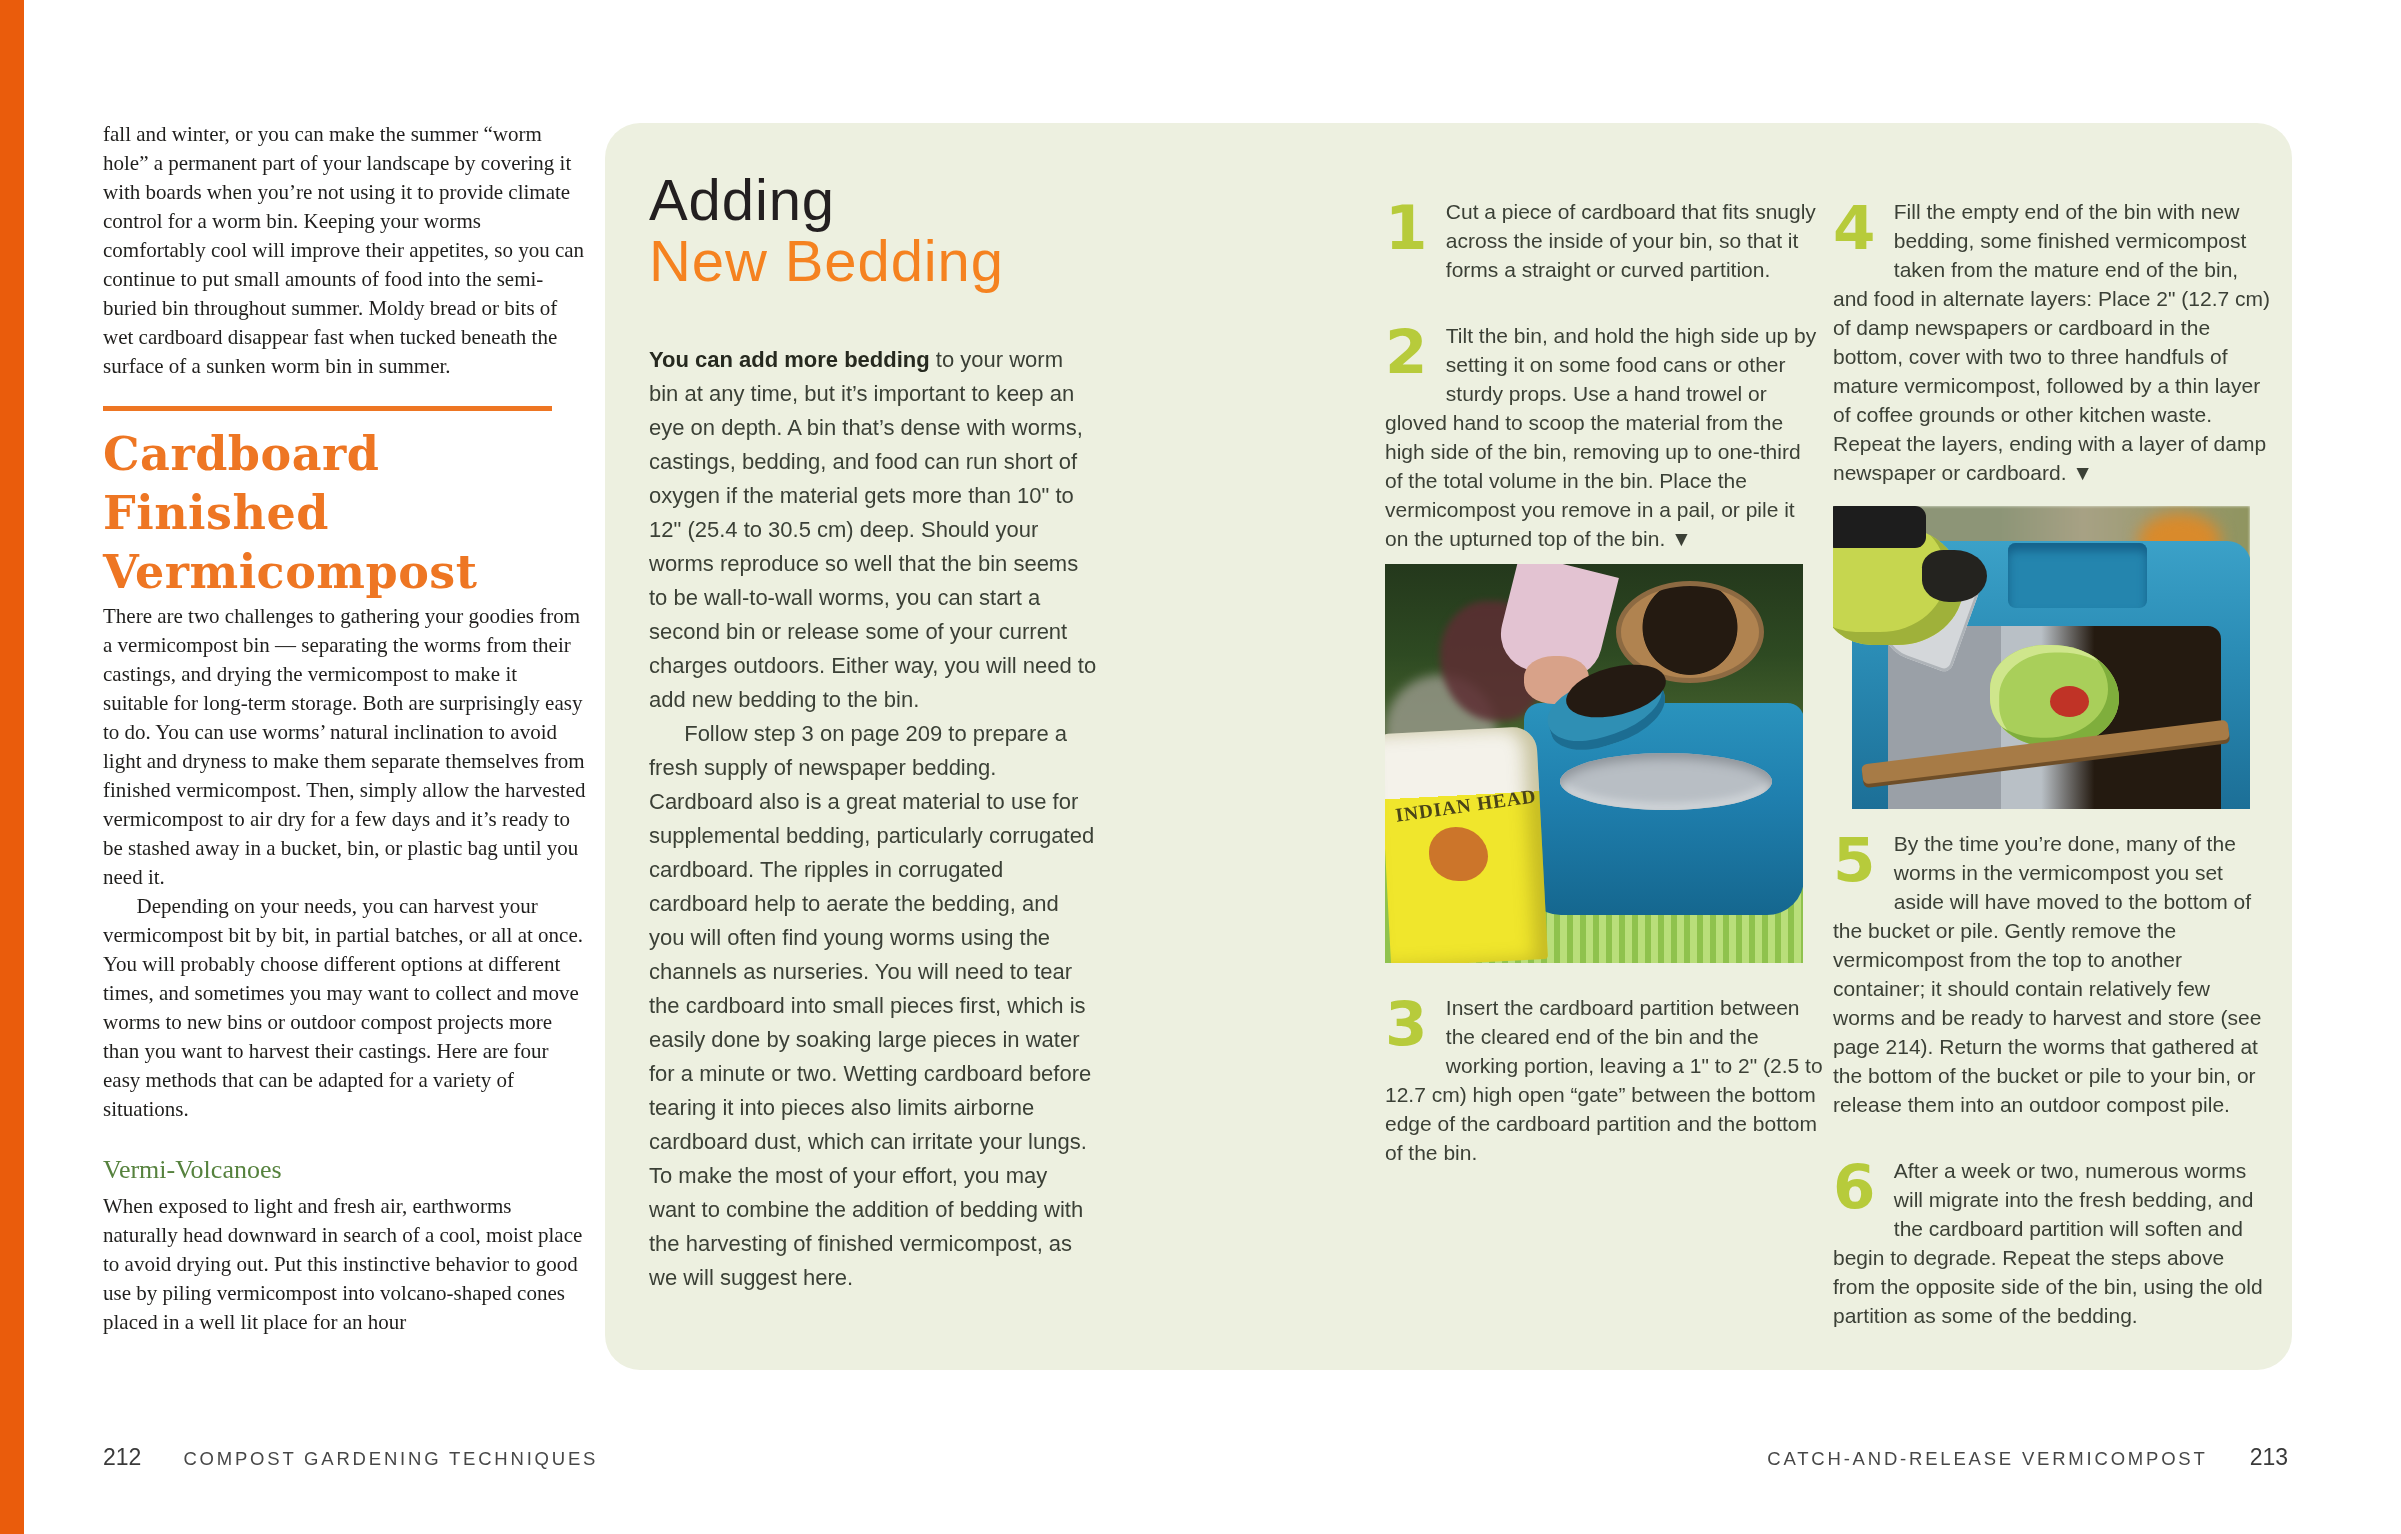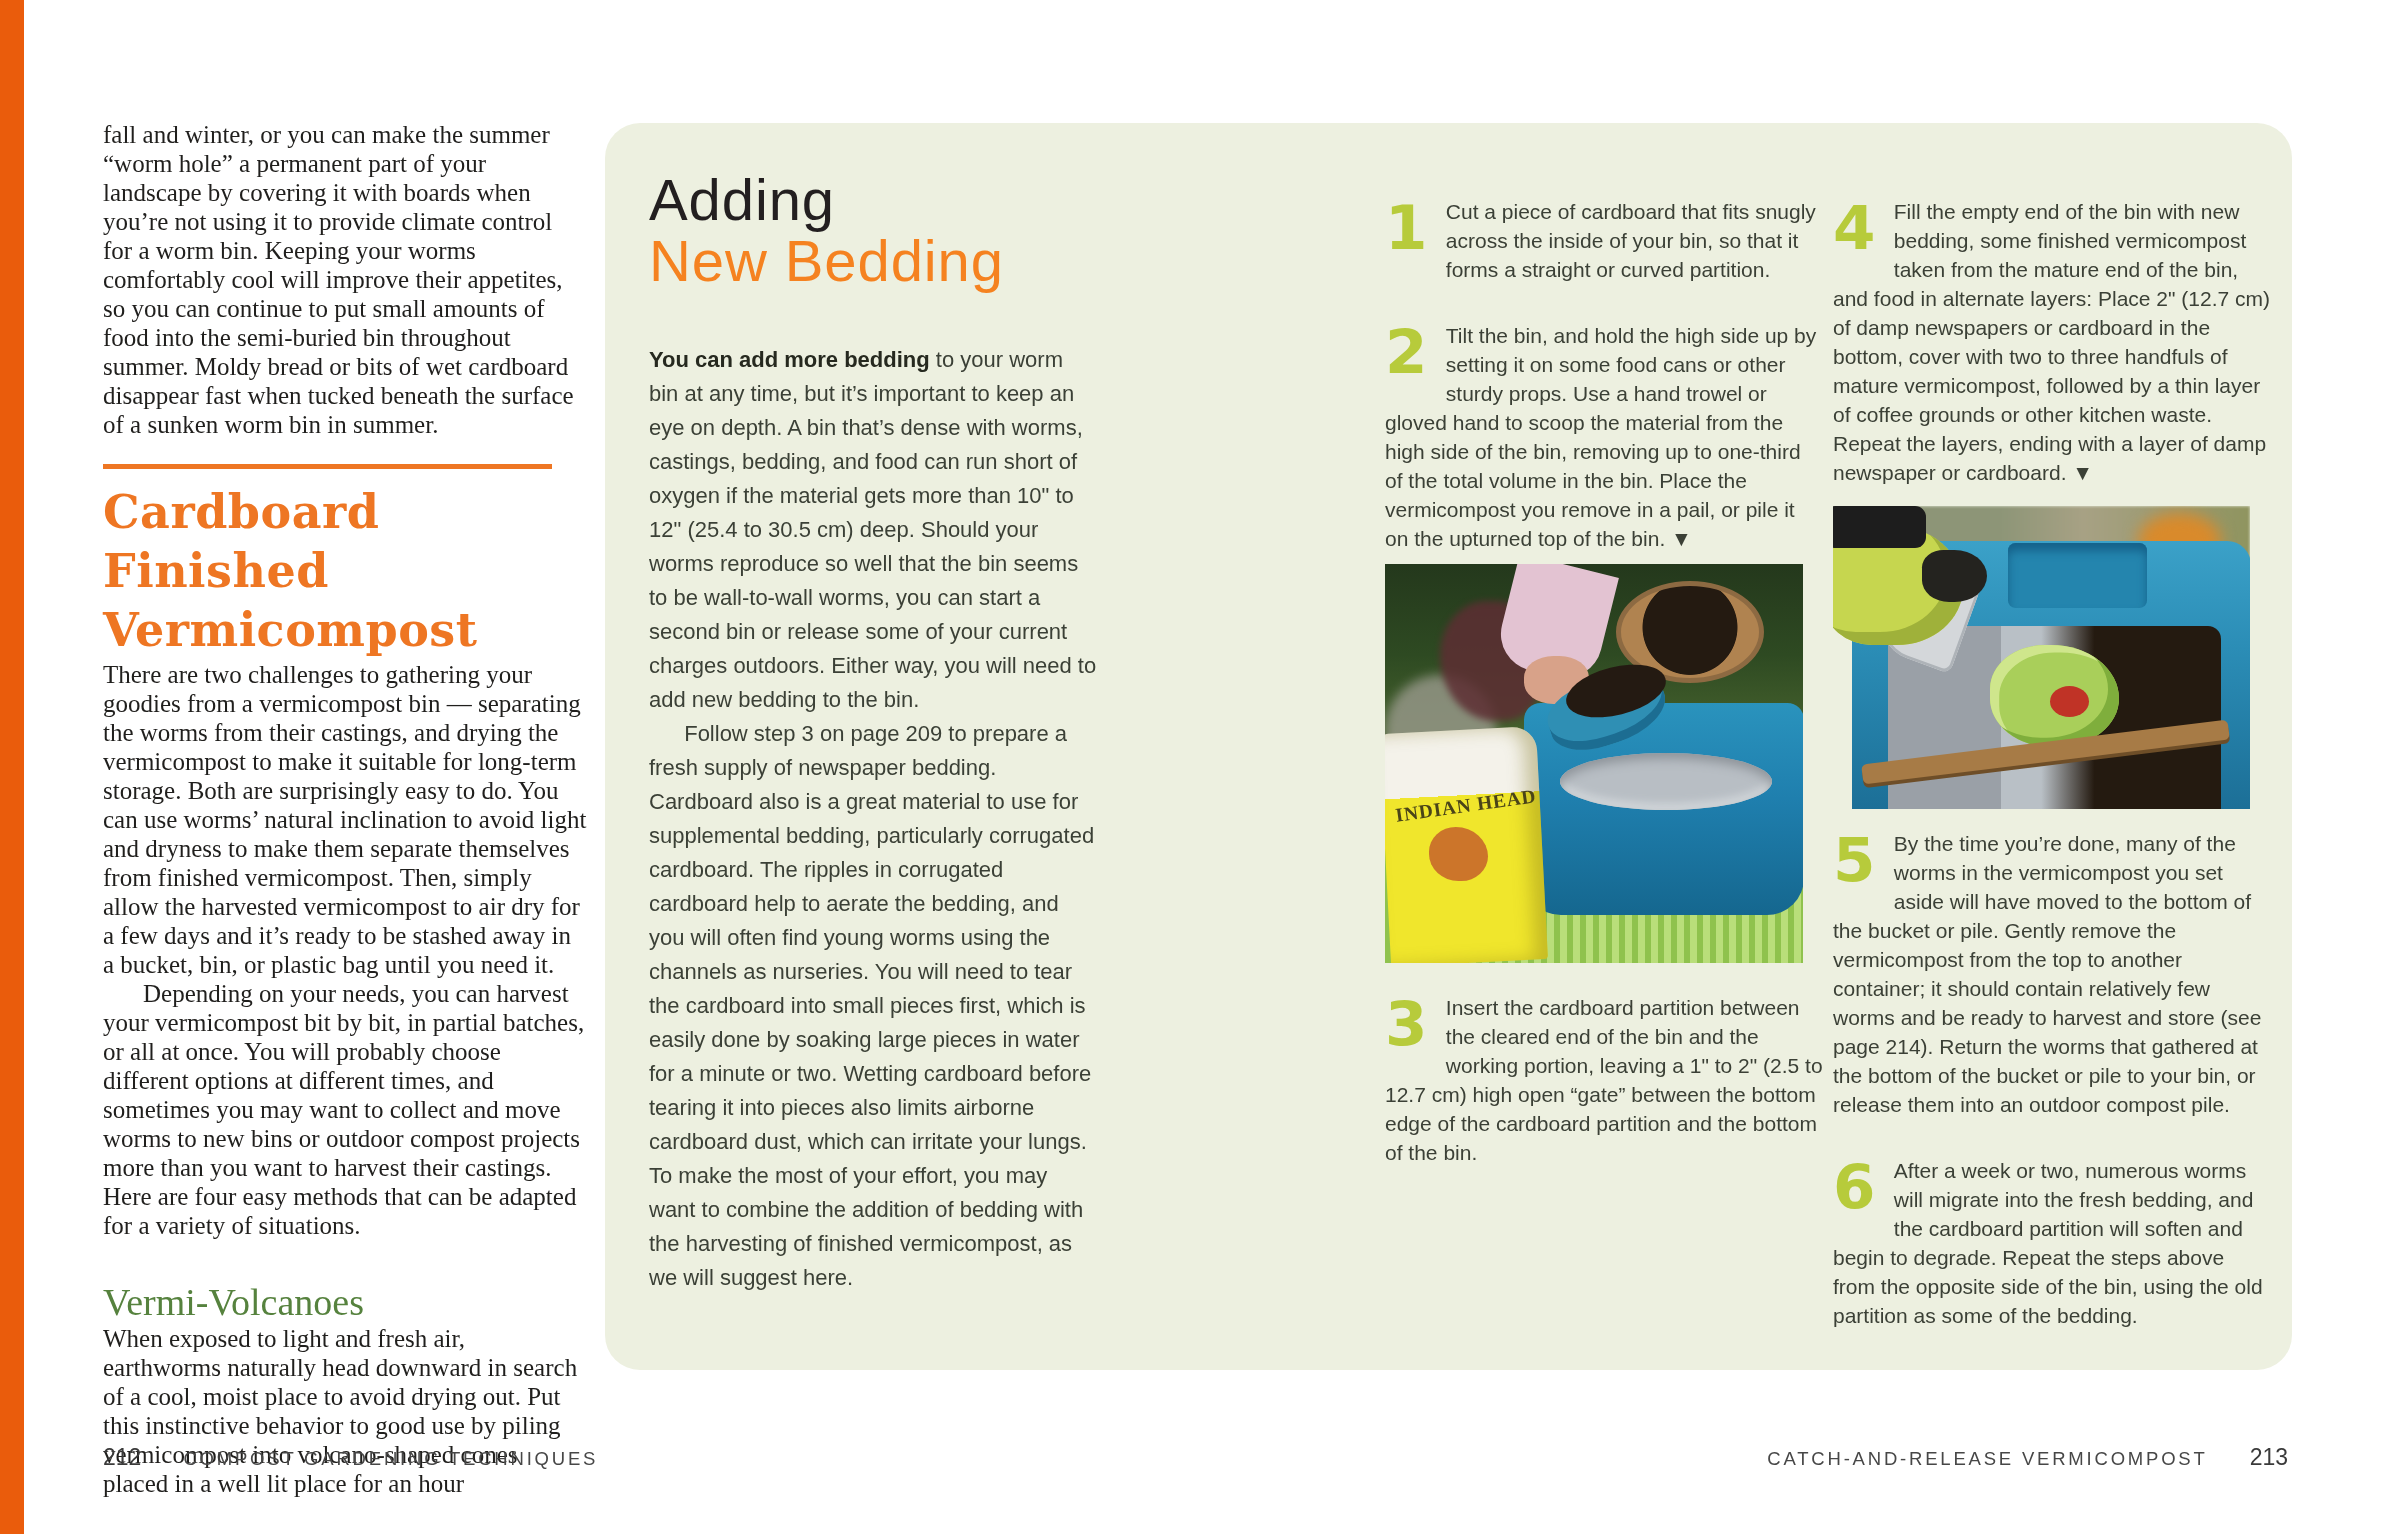--- a/index.html
+++ b/index.html
@@ -6,29 +6,29 @@
   html,body { width:2401px; height:1534px; }
   body { position:relative; background:#ffffff; overflow:hidden;
          font-family:"Liberation Sans", sans-serif; }
 
   
   .edge-bar { position:absolute; left:0; top:0; width:24px; height:1534px; background:#ea5c0c; }
 
   
   .left-col { position:absolute; left:103px; top:120px; width:484px;
               font-family:"Liberation Serif", serif; color:#201f1d; }
-  .left-col p { font-size:25px; line-height:29px; text-align:left; }
+  .left-col p { font-size:21px; line-height:29px; text-align:left; }
   .rule { border:none; height:4.6px; background:#ee7623; width:449px; margin:25px 0 0 0; }
   .big-head { margin-top:14.8px; font-family:"DejaVu Serif", serif; font-weight:bold;
               color:#ee7623; font-size:46px; line-height:59px; letter-spacing:0.5px; }
   .big-head span { display:block; }
   .left-col .body1 { }
   .indent { text-indent:1.6em; }
-  .sub-head { margin-top:40px; font-family:"Liberation Serif", serif; font-weight:normal;
-              color:#56823e; font-size:38px; line-height:44px; }
+  .sub-head { margin-top:24px; font-family:"Liberation Serif", serif; font-weight:normal;
+              color:#56823e; font-size:26px; line-height:44px; }
   .left-col .body3 { margin-top:0; }
 
   
   .footer { position:absolute; top:1444px; font-size:18.5px; letter-spacing:2.8px;
             color:#474747; }
   .footer .pg { font-size:23px; letter-spacing:0; color:#3a3a3a; }
   .footer-left { left:103px; }
   .footer-left .pg { margin-right:42px; }
   .footer-right { right:113px; text-align:right; }
   .footer-right .pg { margin-left:42px; }

